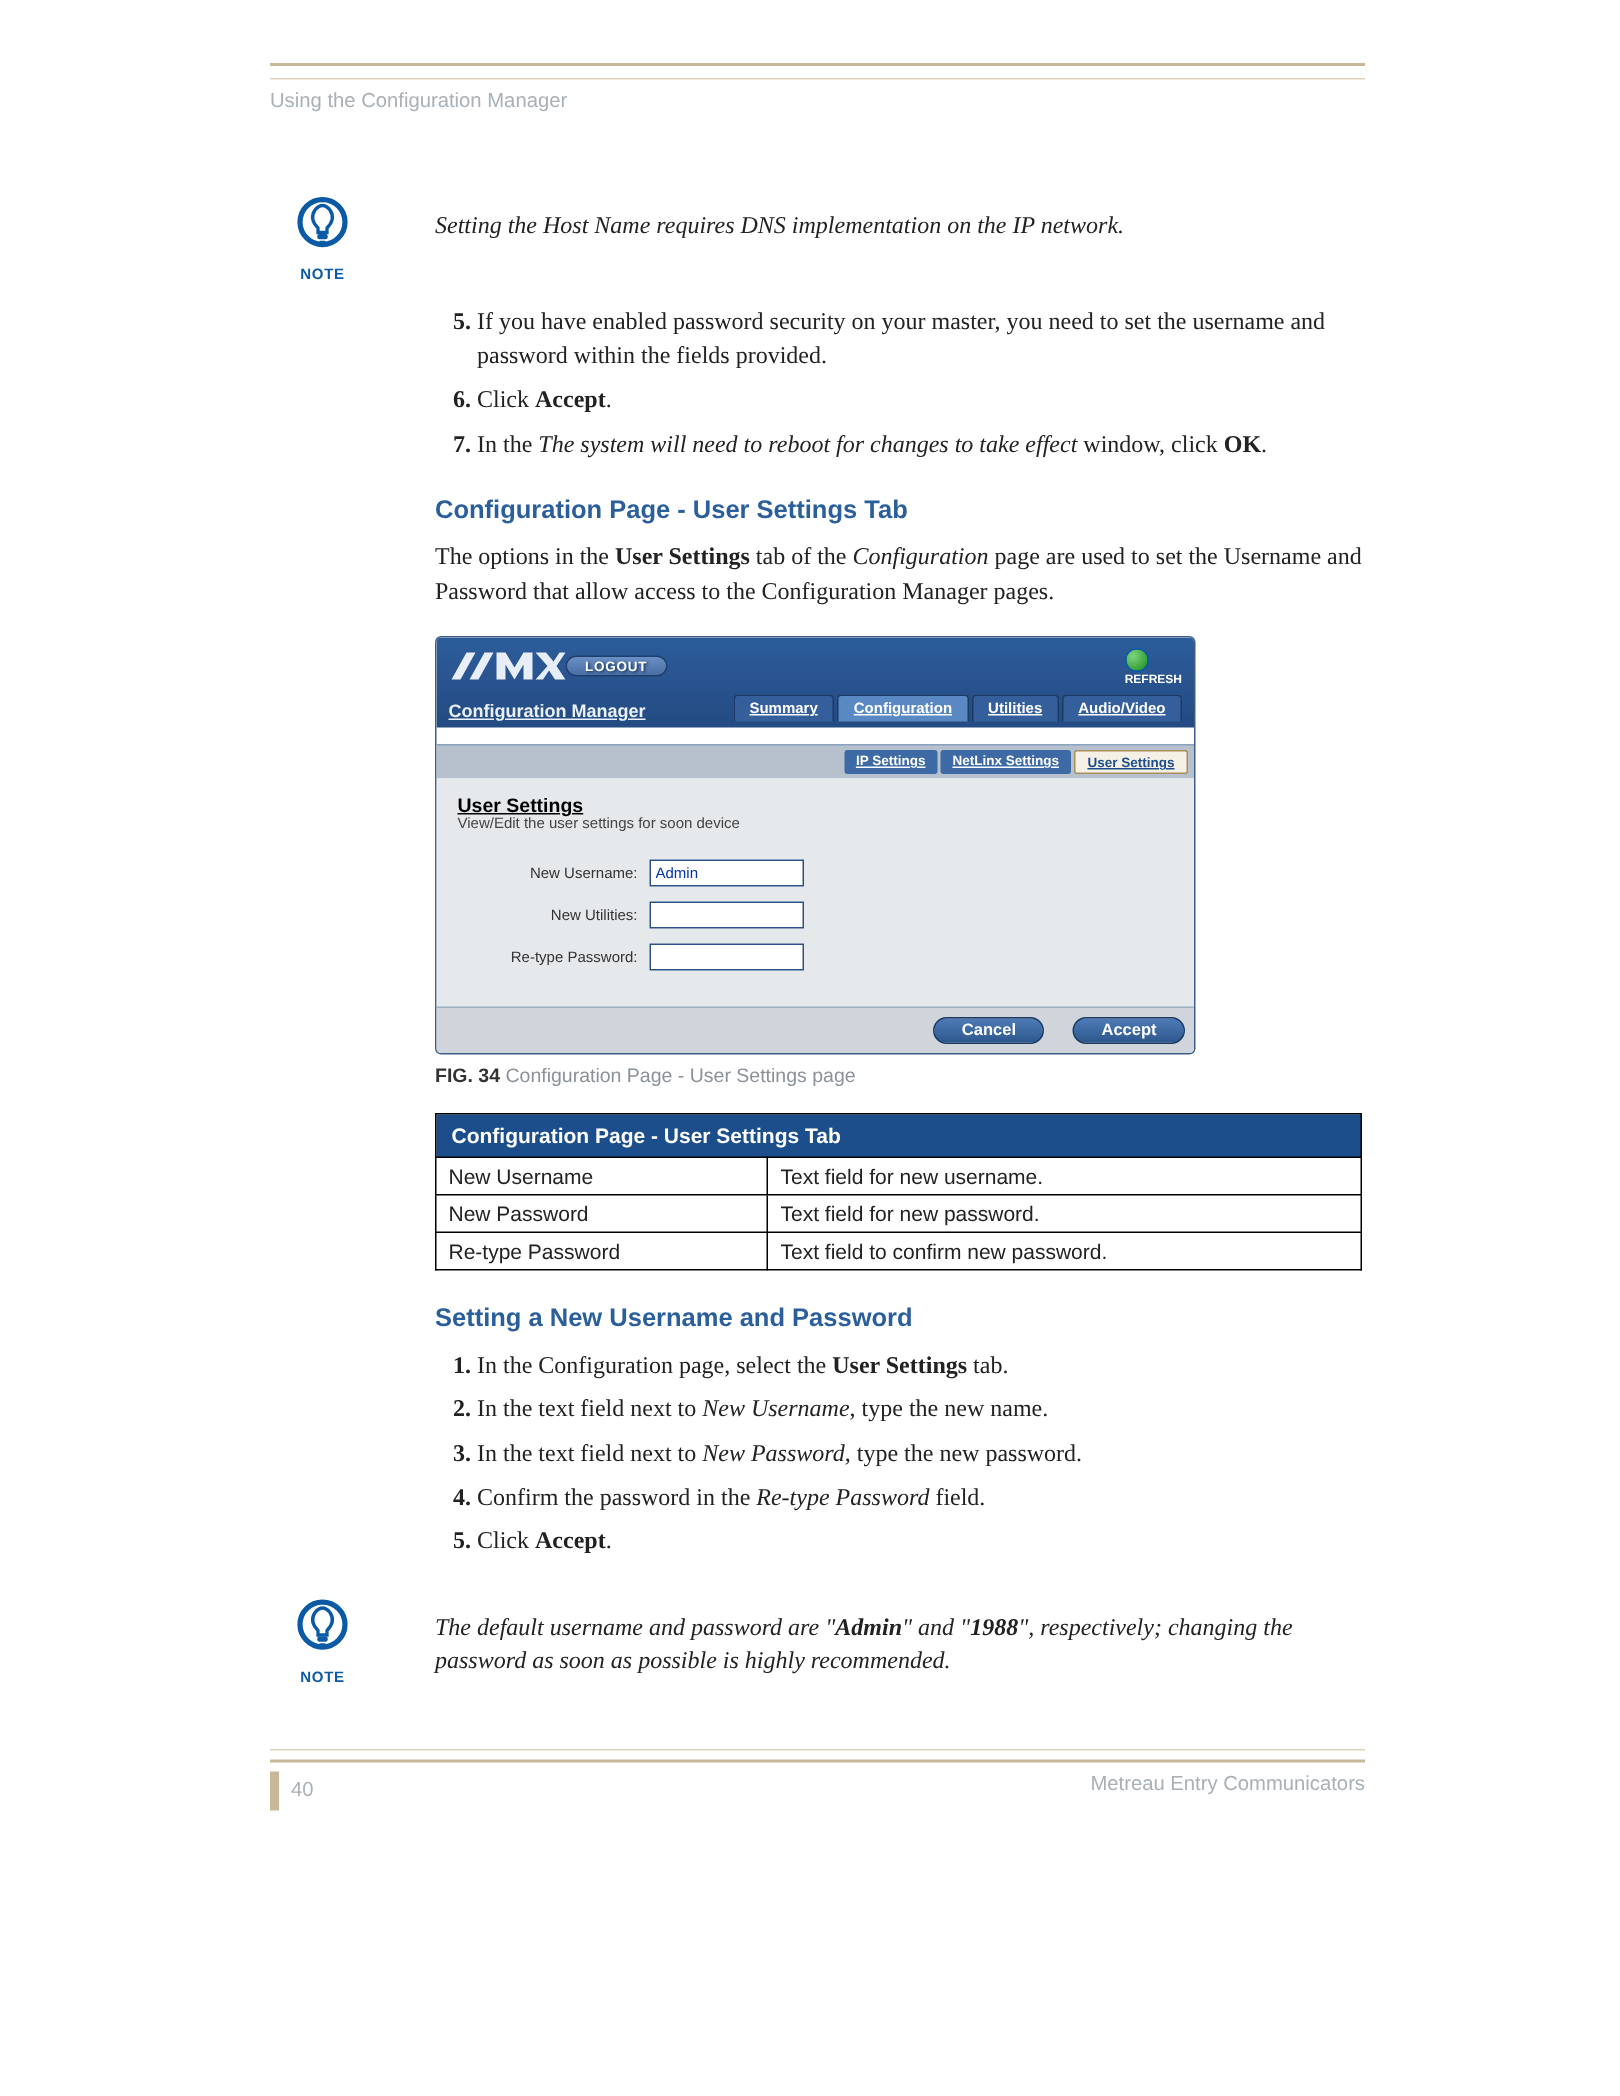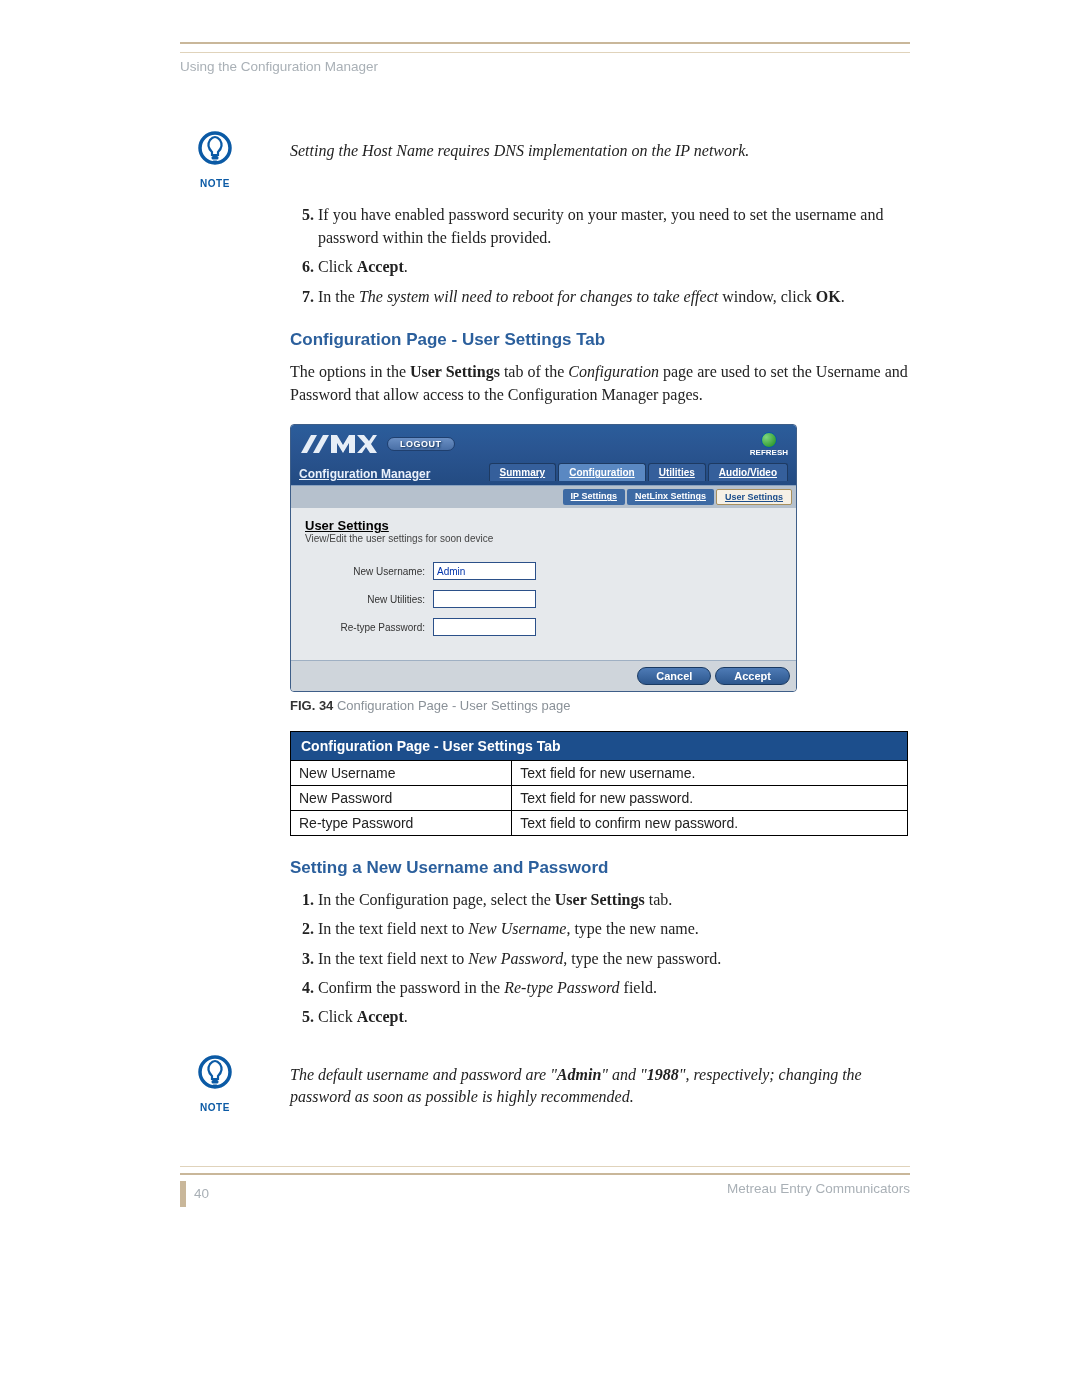--- a/index.html
+++ b/index.html
@@ -101,38 +101,37 @@
   }
   .amx-logo {
     font-family: Arial, sans-serif;
     font-weight: 900;
     font-size: 28px;
     letter-spacing: -2px;
     color: #e7eef7;
     text-shadow: 1px 1px 2px #0a2a50;
     display: flex;
     align-items: center;
-    gap: 10px;
   }
   .pill-btn {
     display: inline-block;
     background: linear-gradient(#6a8fc4, #496fa6);
     border: 1px solid #1f3f6e;
     border-radius: 9px;
     padding: 1px 12px;
     font-size: 9px;
     font-weight: bold;
     color: #fff;
     text-transform: uppercase;
     letter-spacing: 0.5px;
   }
   .refresh-btn {
     display: flex;
     flex-direction: column;
-    align-items: center;
+    align-items: flex-start;
     font-size: 8px;
     font-weight: bold;
     color: #fff;
     text-transform: uppercase;
   }
   .refresh-circle {
     width: 14px; height: 14px; border-radius: 50%;
     background: radial-gradient(circle at 30% 30%, #7ed67e, #1a8a1a);
     border: 1px solid #0b5aa5;
   }
@@ -166,20 +165,21 @@
     background: #5a88c2;
     color: #fff;
   }
   .sub-tabs-row {
     background: #b6c1cd;
     border-top: 1px solid #8aa2bf;
     display: flex;
     justify-content: flex-end;
     padding: 3px 4px;
     gap: 2px;
+    margin-top: 11px;
   }
   .sub-tab {
     background: #3d6aa4;
     color: #fff;
     font-size: 9px;
     font-weight: bold;
     padding: 2px 8px;
     border-radius: 2px;
     text-decoration: underline;
   }
@@ -223,21 +223,21 @@
     font-size: 10px;
     padding: 0 3px;
     color: #0033aa;
   }
   .ss-footer {
     background: #cfd5db;
     border-top: 1px solid #9fb0c3;
     padding: 6px;
     display: flex;
     justify-content: flex-end;
-    gap: 4px;
+    gap: 19px;
   }
   .ss-btn {
     background: linear-gradient(#4e7bb6, #2d578e);
     color: #fff;
     font-weight: bold;
     font-size: 11px;
     border: 1px solid #1a3a62;
     border-radius: 10px;
     padding: 2px 18px;
   }

